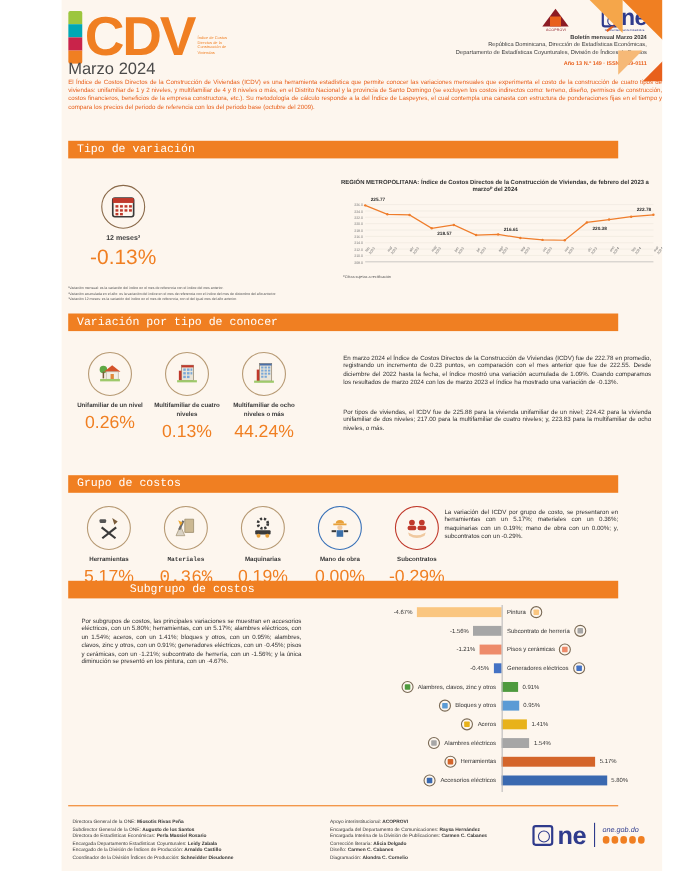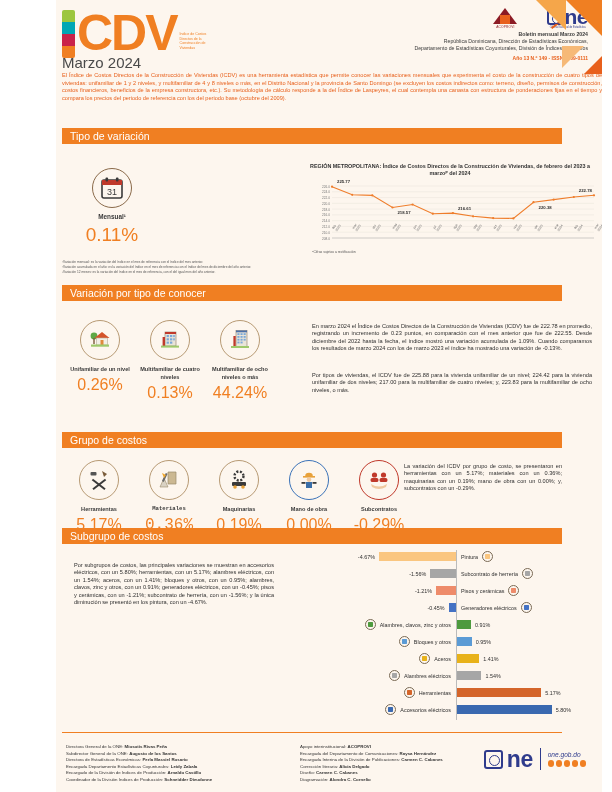--- a/index.html
+++ b/index.html
@@ -48,21 +48,21 @@
   .one-caption{font-size:2.6px;color:#2f3b8c;text-align:center;margin-top:0;}
   .hdr-line { font-size:5.2px; color:#3a3a3a; line-height:7px;}
   .hdr-line.b { font-weight:bold; }
   .issn { font-size:5px; color:#e8601c; font-weight:bold; margin-top:3px;}
 
   .intro { position:absolute; left:62px; top:72px; width:540px; font-size:5.6px; line-height:7.6px;
            color:#e8601c; text-align:justify; }
 
   
   .sect { position:absolute; left:62px; height:16px; background:#f07f22; display:flex; align-items:center; }
-  .sect span { color:#fff; font-size:10.5px; padding-left:8px; }
+  .sect span { color:#fff; font-size:10.5px; padding-left:8px;font-family:Liberation Mono, monospace; }
 
   
   .stats { position:absolute; display:flex; }
   .stat { text-align:center; }
   .circ { width:40px;height:40px;border-radius:50%;border:1.4px solid #8a6a4a; margin:0 auto;
           display:flex;align-items:center;justify-content:center; background:#fdf6ee; font-size:20px;}
   .circ.blue{border-color:#3a72b8;}
   .circ.red{border-color:#c0392b;}
   .circ.tan{border-color:#b79a74;}
   .stat .lbl { font-size:6.4px; color:#3a3a3a; margin-top:5px; line-height:8px; font-weight:bold;}
@@ -149,29 +149,38 @@
   <div class="intro">El Índice de Costos Directos de la Construcción de Viviendas (ICDV) es una herramienta estadística que permite conocer las variaciones mensuales que experimenta el costo de la construcción de cuatro tipos de viviendas: unifamiliar de 1 y 2 niveles, y multifamiliar de 4 y 8 niveles o más, en el Distrito Nacional y la provincia de Santo Domingo (se excluyen los costos indirectos como: terreno, diseño, permisos de construcción, costos financieros, beneficios de la empresa constructora, etc.). Su metodología de cálculo responde a la del Índice de Laspeyres, el cual contempla una canasta con estructura de ponderaciones fijas en el tiempo y compara los precios del periodo de referencia con los del periodo base (octubre del 2009).</div>
 
   <div class="sect" style="top:128px; width:500px;">
     <span>Tipo de variación</span>
   </div>
 
   <div class="stats" style="left:76px; top:168px; gap:22px;">
     <div class="stat" style="width:72px;">
       <div class="circ">
         <svg width="26" height="26" viewBox="0 0 26 26">
-          <rect x="3" y="5" width="20" height="18" rx="2" fill="none" stroke="#3a3a3a" stroke-width="1.6"></rect>
-          <rect x="3" y="5" width="20" height="5" fill="#c0392b"></rect>
-          <rect x="6.5" y="2.5" width="2.6" height="4" rx="1" fill="#3a3a3a"></rect>
-          <rect x="16.9" y="2.5" width="2.6" height="4" rx="1" fill="#3a3a3a"></rect>
-          <text x="13" y="20" font-size="9" text-anchor="middle" fill="#3a3a3a" font-family="Liberation Sans">31</text>
-        </svg>
-      </div>
-      <div class="lbl">Mensual¹</div>
-      <div class="val">0.11%</div>
+          <rect x="3.5" y="5" width="19" height="17" rx="2" fill="none" stroke="#3a3a3a" stroke-width="1.5"></rect>
+          <rect x="3.5" y="5" width="19" height="4.5" fill="#c0392b"></rect>
+          <g fill="#c0392b">
+            <rect x="6" y="11.5" width="2.6" height="2.2"></rect>
+              <rect x="10.1" y="11.5" width="2.6" height="2.2"></rect>
+            <rect x="14.2" y="11.5" width="2.6" height="2.2"></rect>
+              <rect x="18.3" y="11.5" width="2.6" height="2.2"></rect>
+            <rect x="6" y="15.2" width="2.6" height="2.2"></rect>
+              <rect x="10.1" y="15.2" width="2.6" height="2.2"></rect>
+            <rect x="14.2" y="15.2" width="2.6" height="2.2"></rect>
+              <rect x="18.3" y="15.2" width="2.6" height="2.2"></rect>
+            <rect x="6" y="18.6" width="2.6" height="2.2"></rect>
+              <rect x="10.1" y="18.6" width="2.6" height="2.2"></rect>
+          </g>
+        </svg>
+      </div>
+      <div class="lbl">12 meses³</div>
+      <div class="val">-0.13%</div>
     </div>
   </div>
 
   <div class="fn" style="top:260px; width:280px;">¹Variación mensual: es la variación del índice en el mes de referencia con el índice del mes anterior.</div>
   <div class="fn" style="top:265px; width:290px;">²Variación acumulada en el año: es la variación del índice en el mes de referencia con el índice del mes de diciembre del año anterior.</div>
   <div class="fn" style="top:270px; width:290px;">³Variación 12 meses: es la variación del índice en el mes de referencia, con el del igual mes del año anterior.</div>
 
   <div class="lc-title" style="left:310px; top:163px; width:280px;">REGIÓN METROPOLITANA: Índice de Costos Directos de la Construcción de Viviendas, de febrero del 2023 a marzoᴾ del 2024</div>
   <div id="lineChart" style="position:absolute;left:312px;top:182px;width:286px;height:58px;"><svg width="286" height="58" style="overflow:visible">
         <line x1="20" y1="4" x2="282" y2="4" stroke="#e6e0d6" stroke-width=".4"></line>
@@ -371,21 +380,21 @@
           <path d="M4 16 q8 5 16 0 l-1 3 q-7 4 -14 0z" fill="#f0c9a0"></path>
         </svg>
       </div>
       <div class="lbl">Subcontratos</div>
       <div class="val">-0.29%</div>
     </div>
   </div>
 
   <div class="para" style="left:404px; top:463px; width:158px; text-align:justify;">La variación del ICDV por grupo de costo, se presentaron en herramientas con un 5.17%; materiales con un 0.36%; maquinarias con un 0.19%; mano de obra con un 0.00%; y, subcontratos con un -0.29%.</div>
 
-  <div class="sect" style="top:528px; width:500px;">
+  <div class="sect" style="top:528px; width:500px;padding-left:48px;">
     <span>Subgrupo de costos</span>
   </div>
 
   <div class="para" style="left:74px; top:562px; width:200px;">Por subgrupos de costos, las principales variaciones se muestran en accesorios eléctricos, con un 5.80%; herramientas, con un 5.17%; alambres eléctricos, con un 1.54%; aceros, con un 1.41%; bloques y otros, con un 0.95%; alambres, clavos, zinc y otros, con un 0.91%; generadores eléctricos, con un -0.45%; pisos y cerámicas, con un -1.21%; subcontrato de herrería, con un -1.56%; y la única diminución se presentó en los pintura, con un -4.67%.</div>
 
   <div class="bchart" id="barChart" style="left:288px; top:548px; width:310px;">
       <div style="position:absolute;left:168px;top:2px;width:1px;height:170px;background:#bbb;"></div>
       <div class="brow">
         <div class="bleft" style="width:168px;">
           <span class="bval">-4.67%</span>

